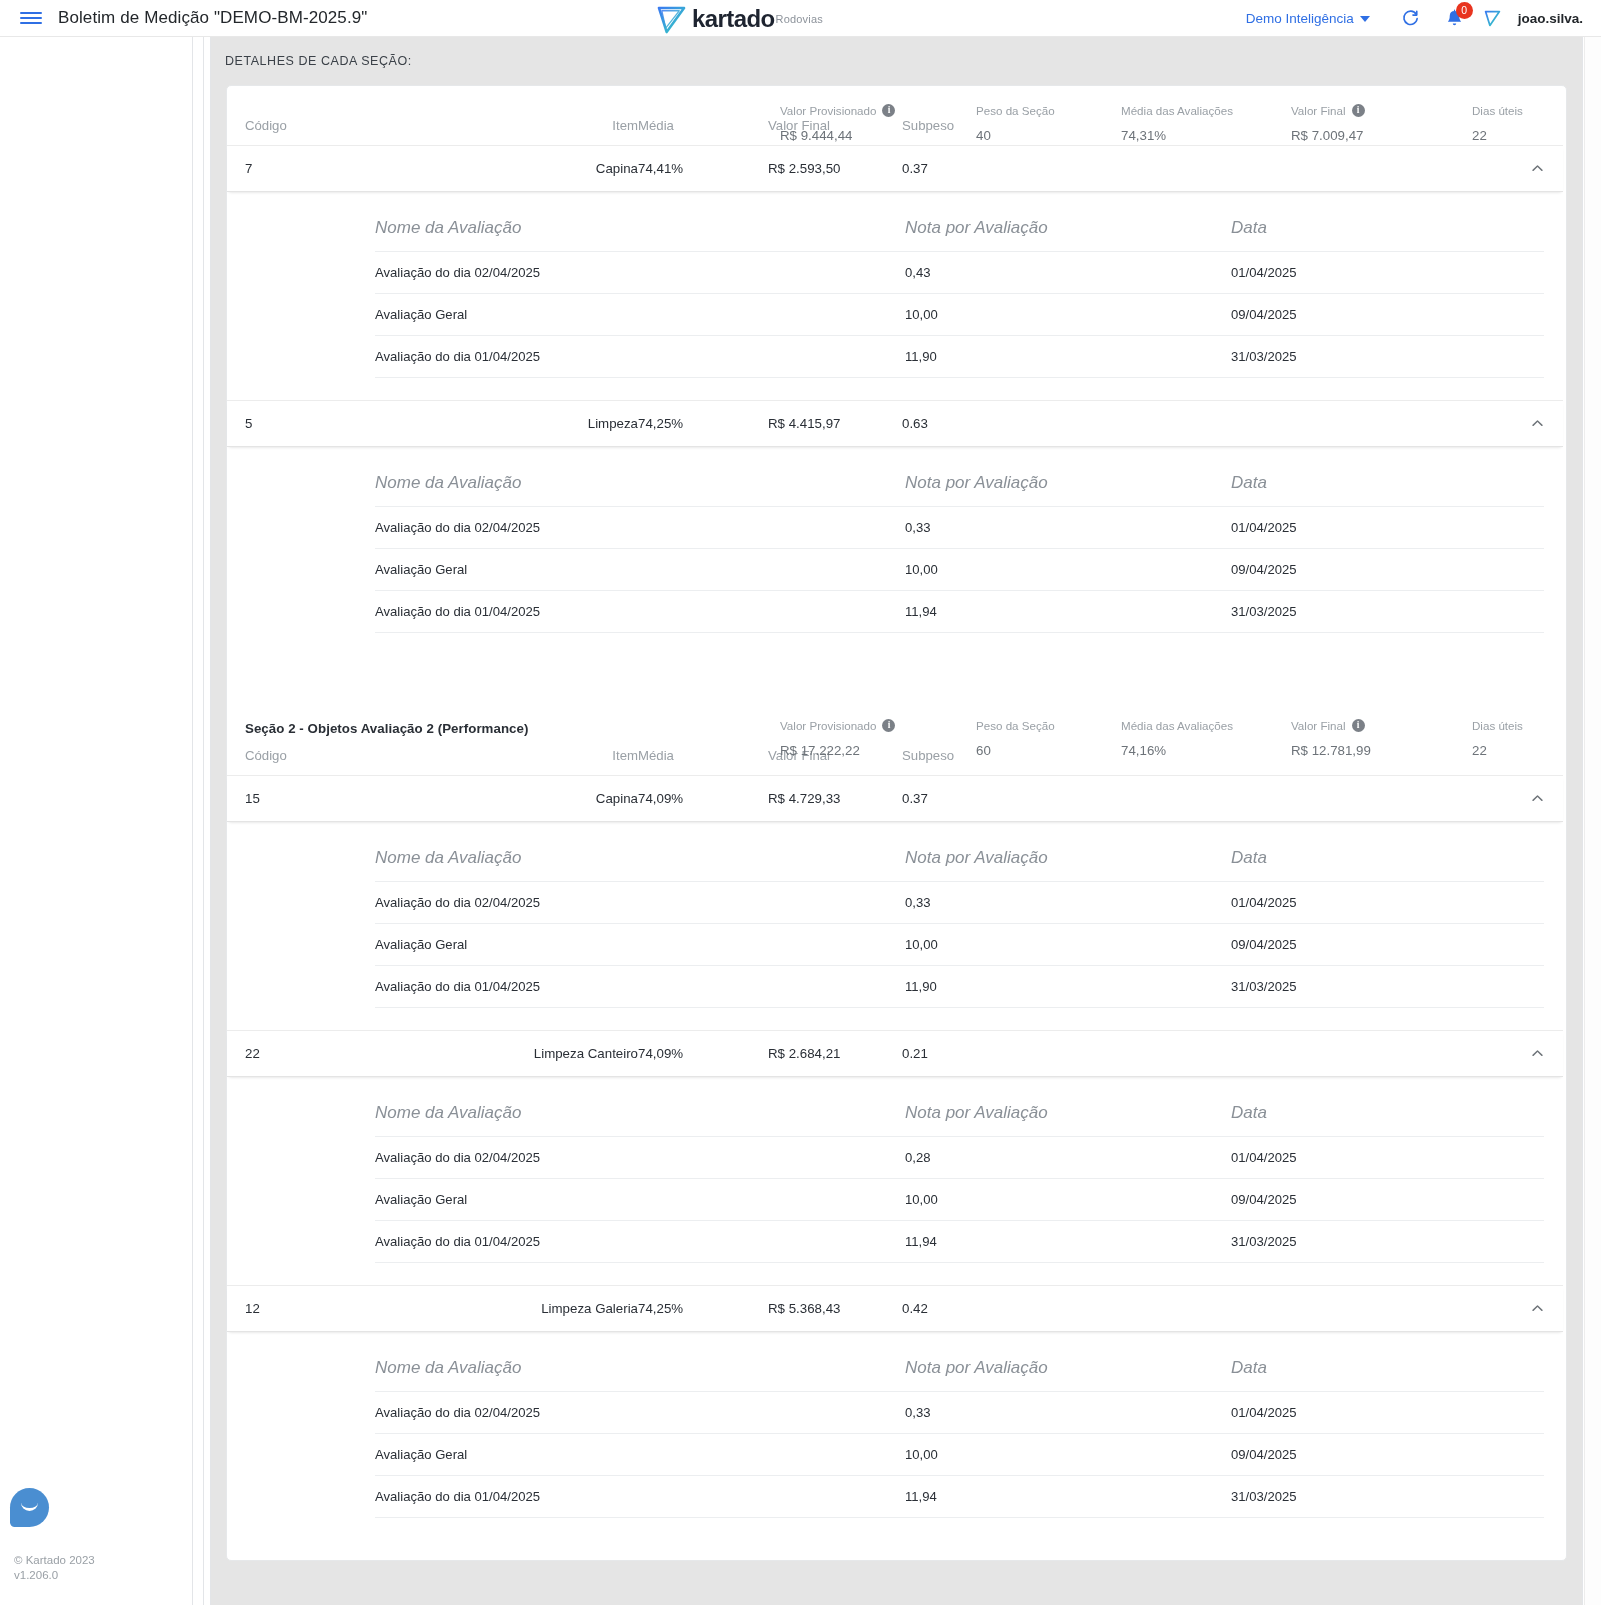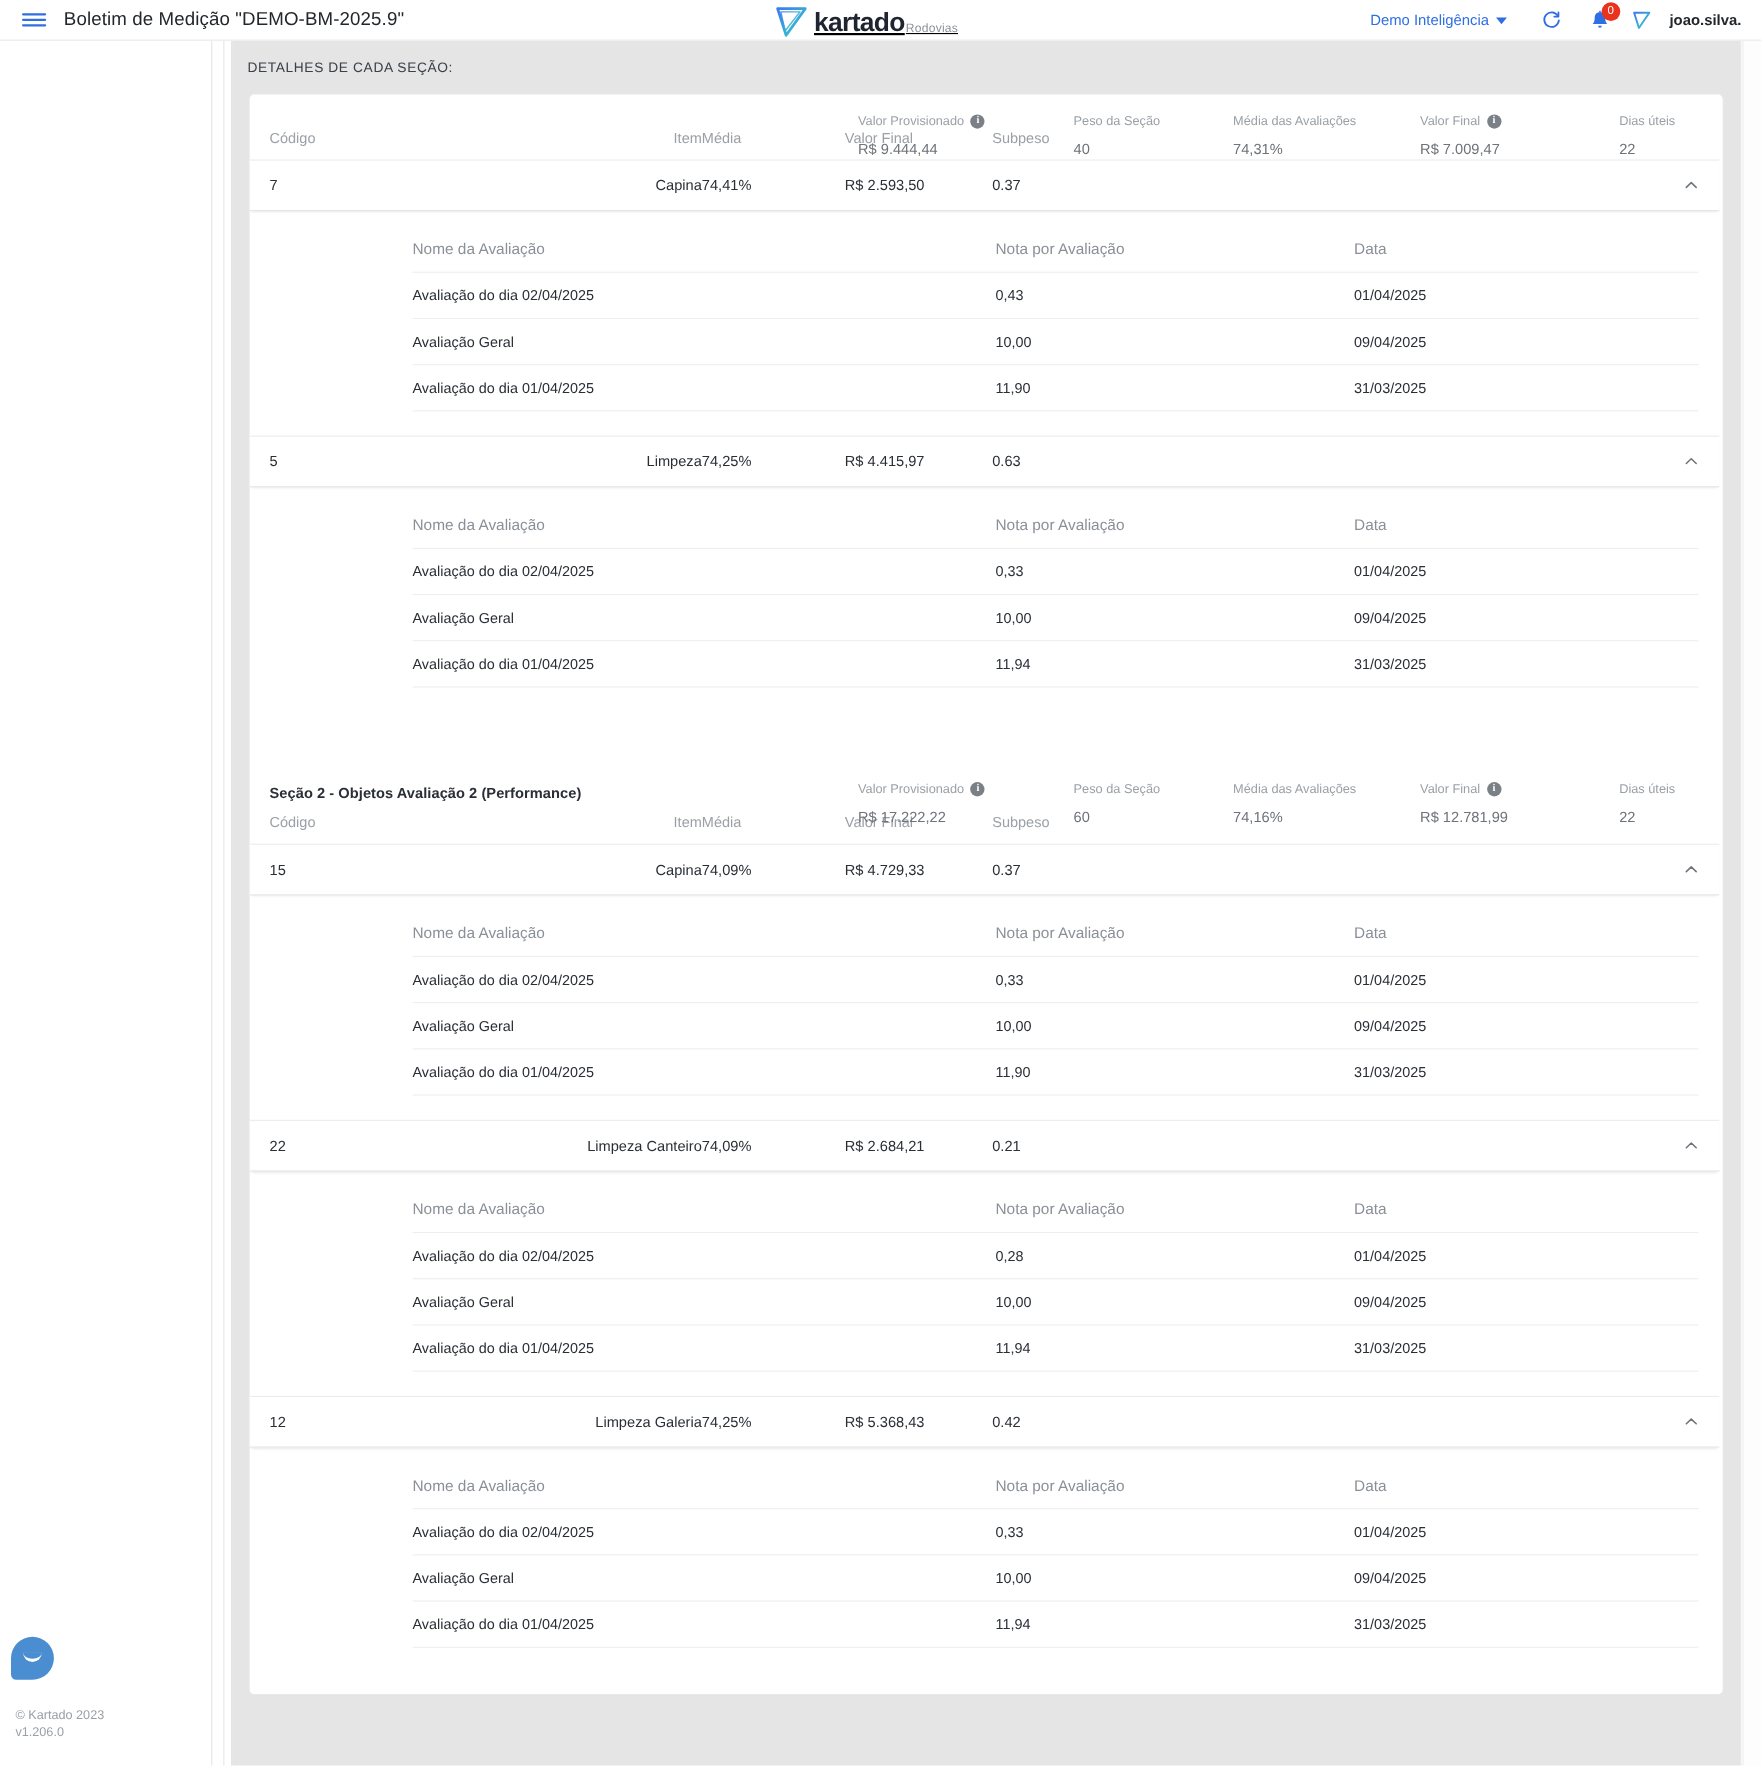--- a/index.html
+++ b/index.html
@@ -32,24 +32,23 @@
   .hamburger i { display:block; height: 2px; background: #2f6fe4; border-radius: 1px; }
   .page-title {
     font-size: 17px;
     color: #23272b;
     letter-spacing: .1px;
     white-space: nowrap;
   }
 
   .brand {
     position: absolute;
-    left: 704px; top: 4px;
-    display: flex; align-items: flex-end;
+    left: 656px; top: 4px;
+    display: flex; align-items: center;
     height: 30px;
-    text-decoration: underline;
   }
   .brand-mark { width: 31px; height: 29px; margin-right: 5px; }
   .brand-name {
     font-size: 24px; font-weight: bold; color: #1e2430;
     letter-spacing: -.6px; line-height: 26px;
   }
   .brand-sub {
     font-size: 11px; color: #8d939b; letter-spacing: .2px;
     line-height: 16px; margin-left: 1px;
   }
@@ -237,23 +236,24 @@
     transform: translateY(-50%);
     width: 16px; height: 16px;
     display: flex; align-items: center; justify-content: center;
   }
   .chev svg { display:block; }
 
   
   .eval-wrap { padding: 0 22px 0 148px; }
   .eval-head {
     display: flex;
-    font-size: 14px; color: #8a9097;
+    font-size: 17px; color: #8a9097;
     padding: 26px 0 13px 0;
     border-bottom: 1px solid #eceef0;
+    font-style: italic;
   }
   .eval-row {
     display: flex;
     font-size: 13.1px; color: #2a2f36;
     padding: 13px 0 13px 0;
     border-bottom: 1px solid #eceef0;
   }
   .e-name { width: 530px; }
   .e-nota { width: 326px; }
   .e-data { flex: 1; }

